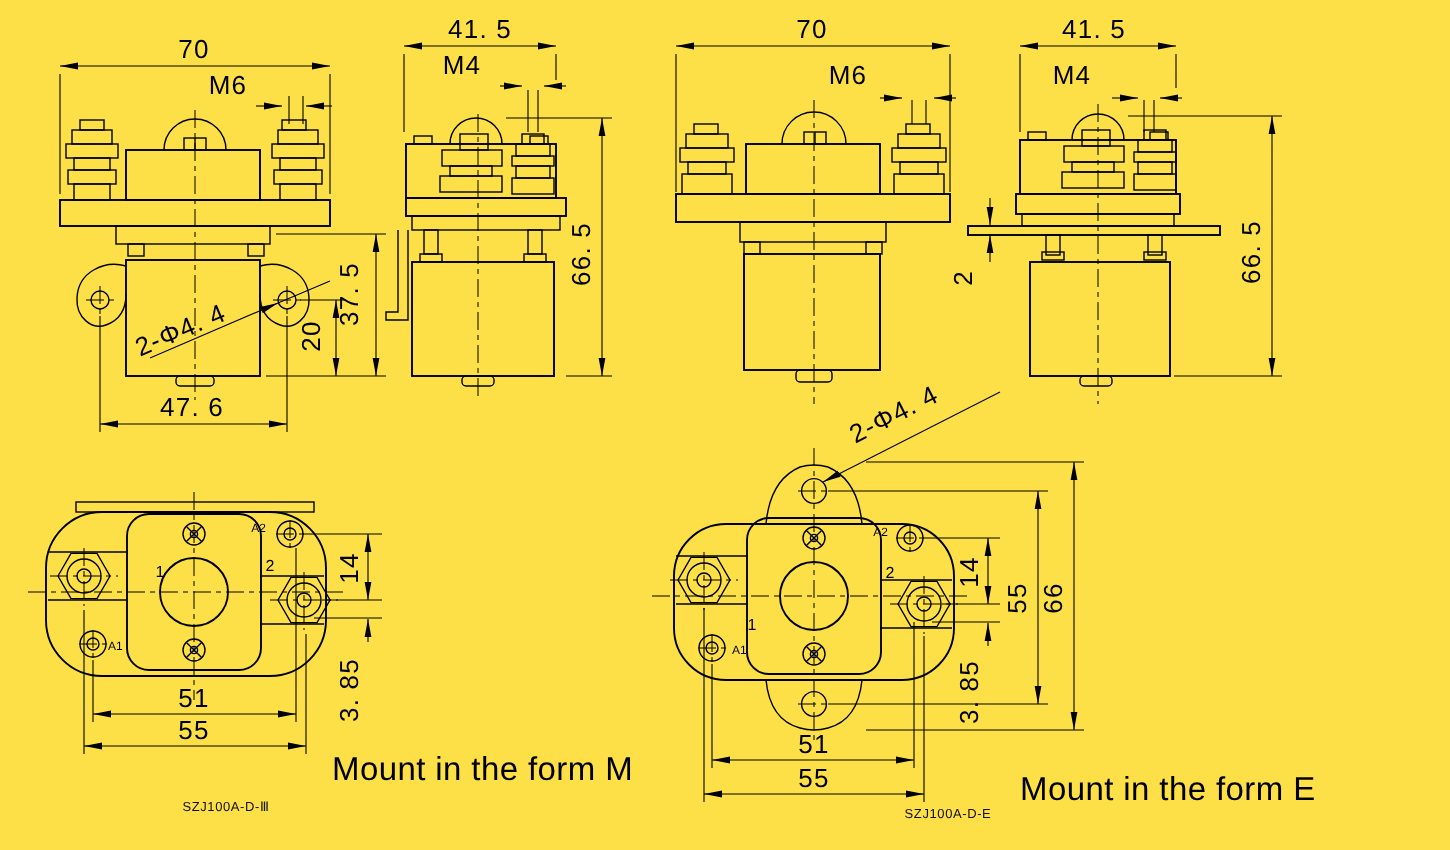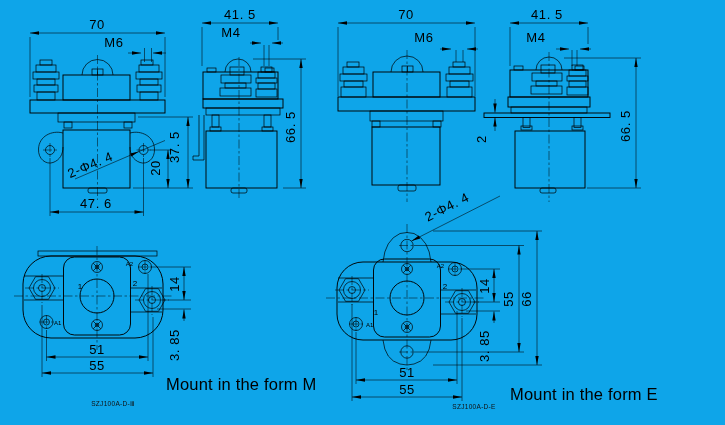--- a/index.html
+++ b/index.html
@@ -1,16 +1,16 @@
 <!DOCTYPE html>
 <html><head>
 <meta charset="utf-8">
 <style>
   html,body { margin:0; padding:0; background:#fff; }
-  #sheet { width:725px; height:425px; background:#0ea5e9; position:relative; overflow:hidden; }
+  #sheet { width:725px; height:425px; background:#fde047; position:relative; overflow:hidden; }
   svg text { font-family:"Liberation Sans", sans-serif; fill:#000; }
   .dt  { font-size:13px; text-anchor:middle; letter-spacing:0.6px; }
   .cap { font-size:16.5px; text-anchor:start; letter-spacing:0.2px; }
   .tl  { font-size:8px;  text-anchor:middle; }
   .ts  { font-size:6px; }
   .tp  { font-size:6.5px; text-anchor:middle; fill:#111; letter-spacing:0.3px; }
   .ln  { fill:none; stroke:#000; stroke-width:0.95; }
   .lt  { fill:none; stroke:#000; stroke-width:0.7; }
   .dm  { fill:none; stroke:#000; stroke-width:0.55; }
   .cl  { fill:none; stroke:#000; stroke-width:0.5; stroke-dasharray:9 2.5 2.5 2.5; }

